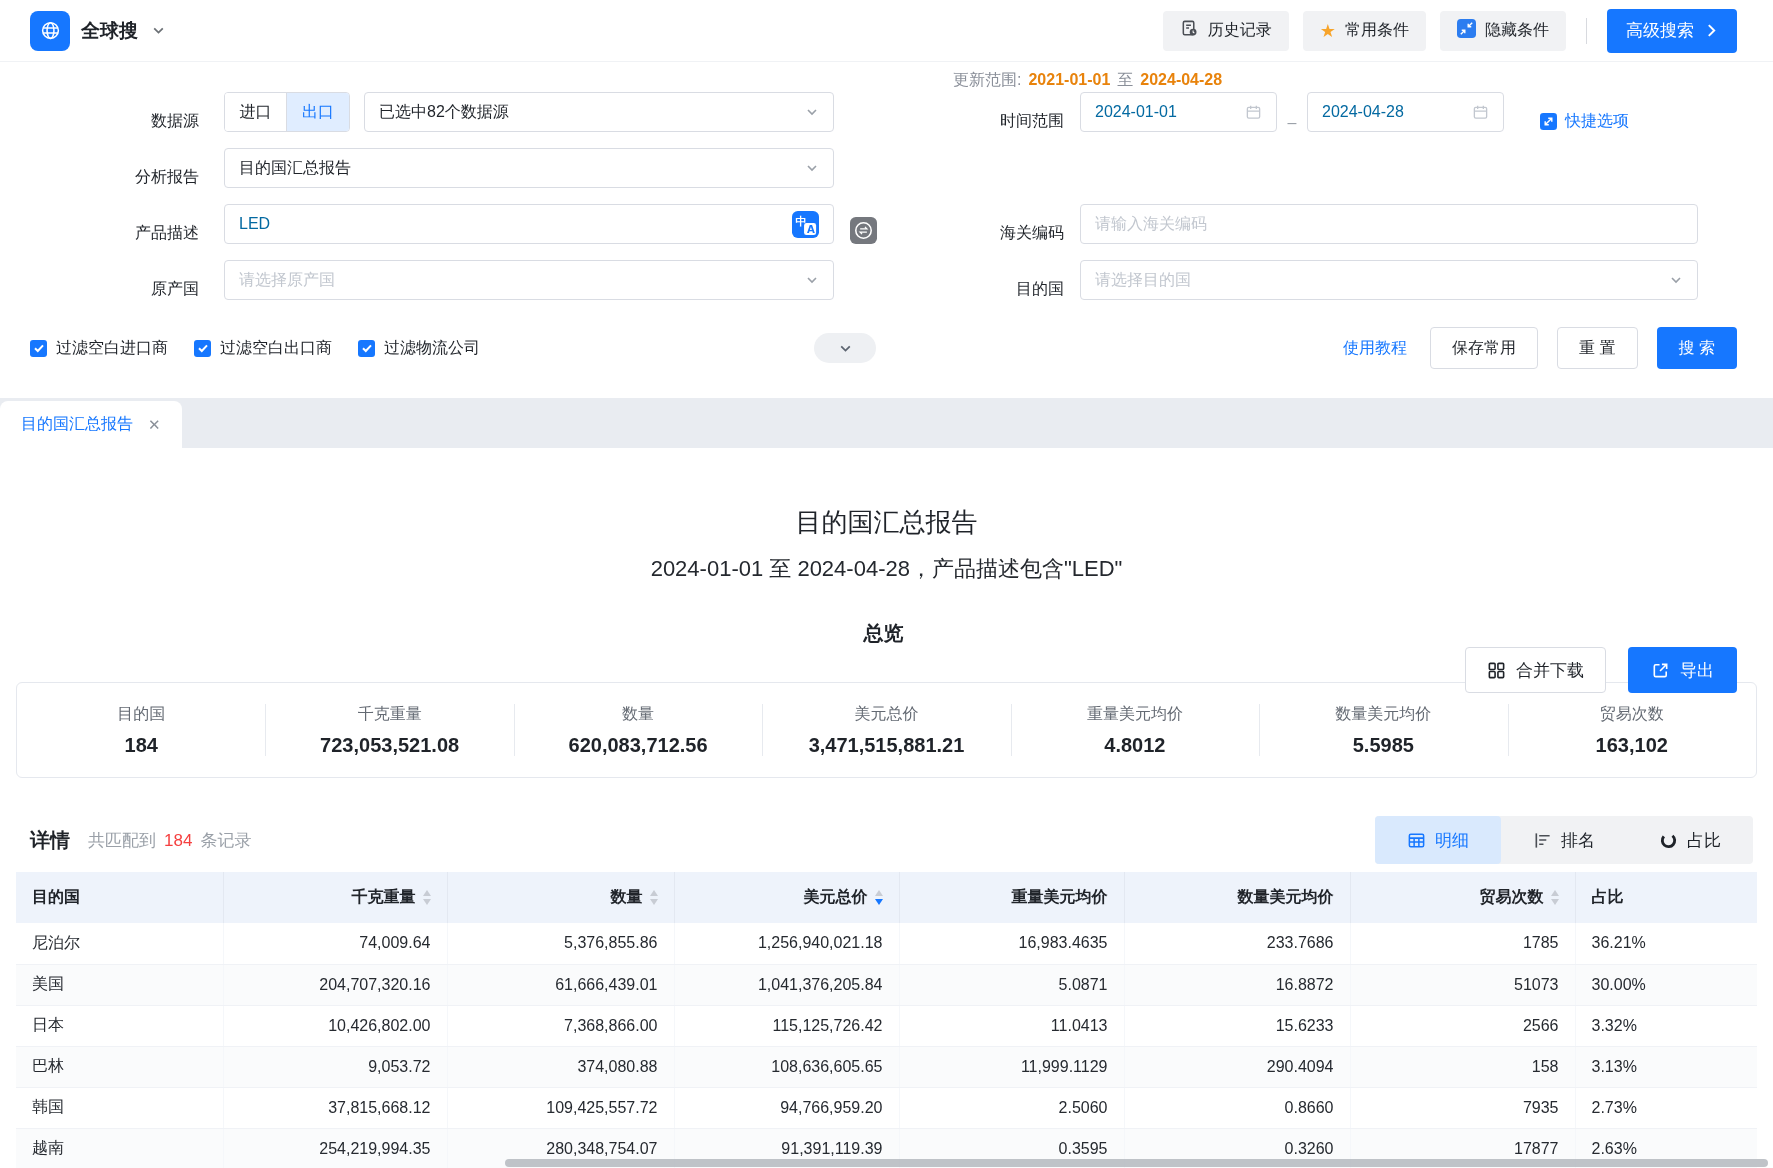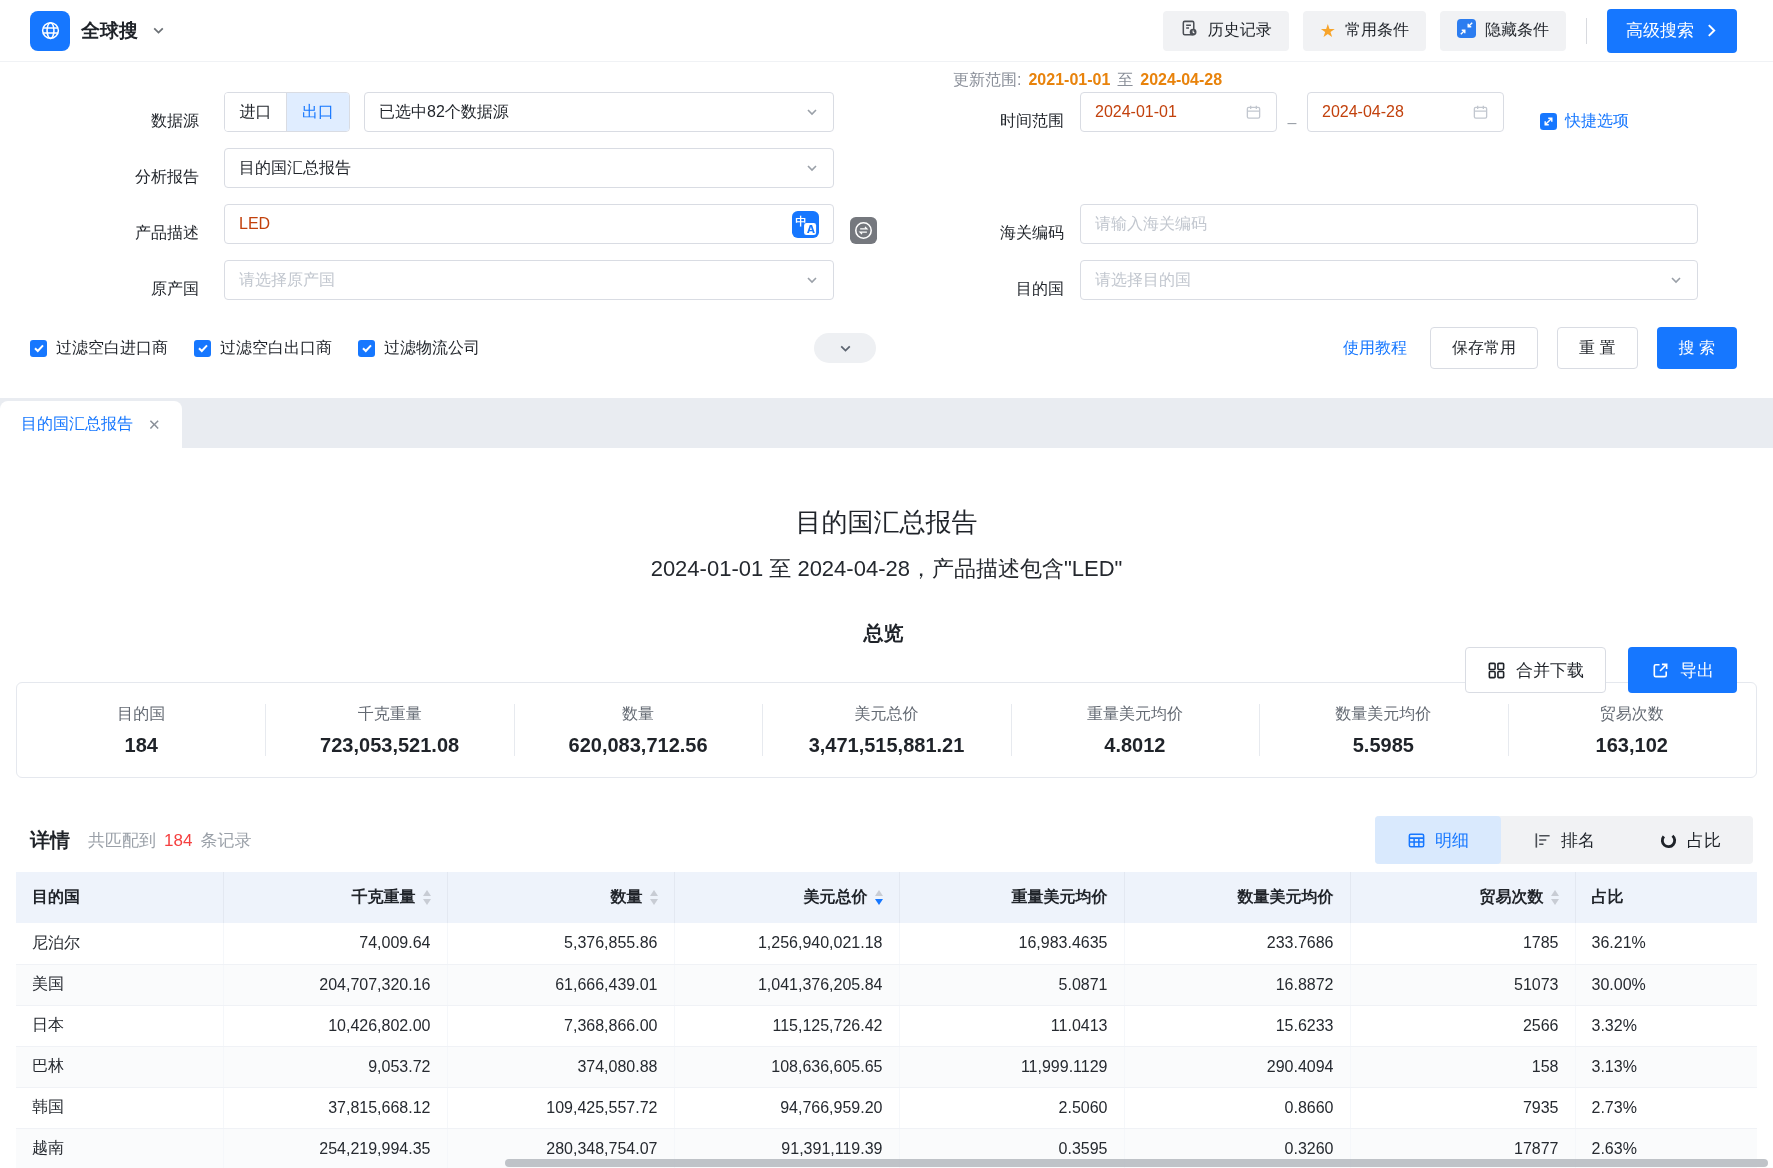--- a/index.html
+++ b/index.html
@@ -28,21 +28,21 @@
   .f-row{display:flex;align-items:flex-end;height:40px;margin-bottom:16px;}
   .f-label{width:169px;flex:none;text-align:right;margin-right:25px;font-size:16px;color:#1f2329;}
   .f-label-r{width:230px;flex:none;text-align:right;margin-right:16px;font-size:16px;color:#1f2329;}
   .segmented{display:inline-flex;height:40px;border:1px solid #d9dce3;border-radius:4px;overflow:hidden;flex:none;}
   .seg{width:62px;border:none;display:flex;align-items:center;justify-content:center;font-size:16px;background:#fff;color:#1f2329;}
   .seg:first-child{border-right:1px solid #d9dce3;}
   .seg.active{background:#e0edff;color:#1677ff;}
   .fld{height:40px;border:1px solid #d9dce3;border-radius:4px;background:#fff;display:flex;align-items:center;padding:0 14px;font-size:16px;}
   .fld .val{flex:1;color:#1f2329;white-space:nowrap;overflow:hidden;}
   .fld .ph{color:#c2c7cf;}
-  .fld input{border:none;outline:none;flex:1;min-width:0;font-size:16px;color:#c2410c;background:transparent;}
+  .fld input{border:none;outline:none;flex:1;min-width:0;font-size:16px;color:#0369a1;background:transparent;}
   .fld input::placeholder{color:#c2c7cf;}
   .grow{flex:1;}
   .ml14{margin-left:14px;}
   .w610{width:610px;flex:none;}
   .w618{width:618px;flex:none;}
   .w197{width:197px;flex:none;}
   .syn-btn{width:28px;height:28px;border:none;background:transparent;margin-left:16px;display:flex;align-items:center;justify-content:center;padding:0;}
   .update-line{height:24px;margin-left:119px;font-size:16px;color:#8a8f99;display:flex;align-items:center;gap:7px;white-space:nowrap;}
   .update-line b{color:#e8830c;font-weight:700;}
   .dash{width:30px;text-align:center;color:#9aa0a8;flex:none;}

